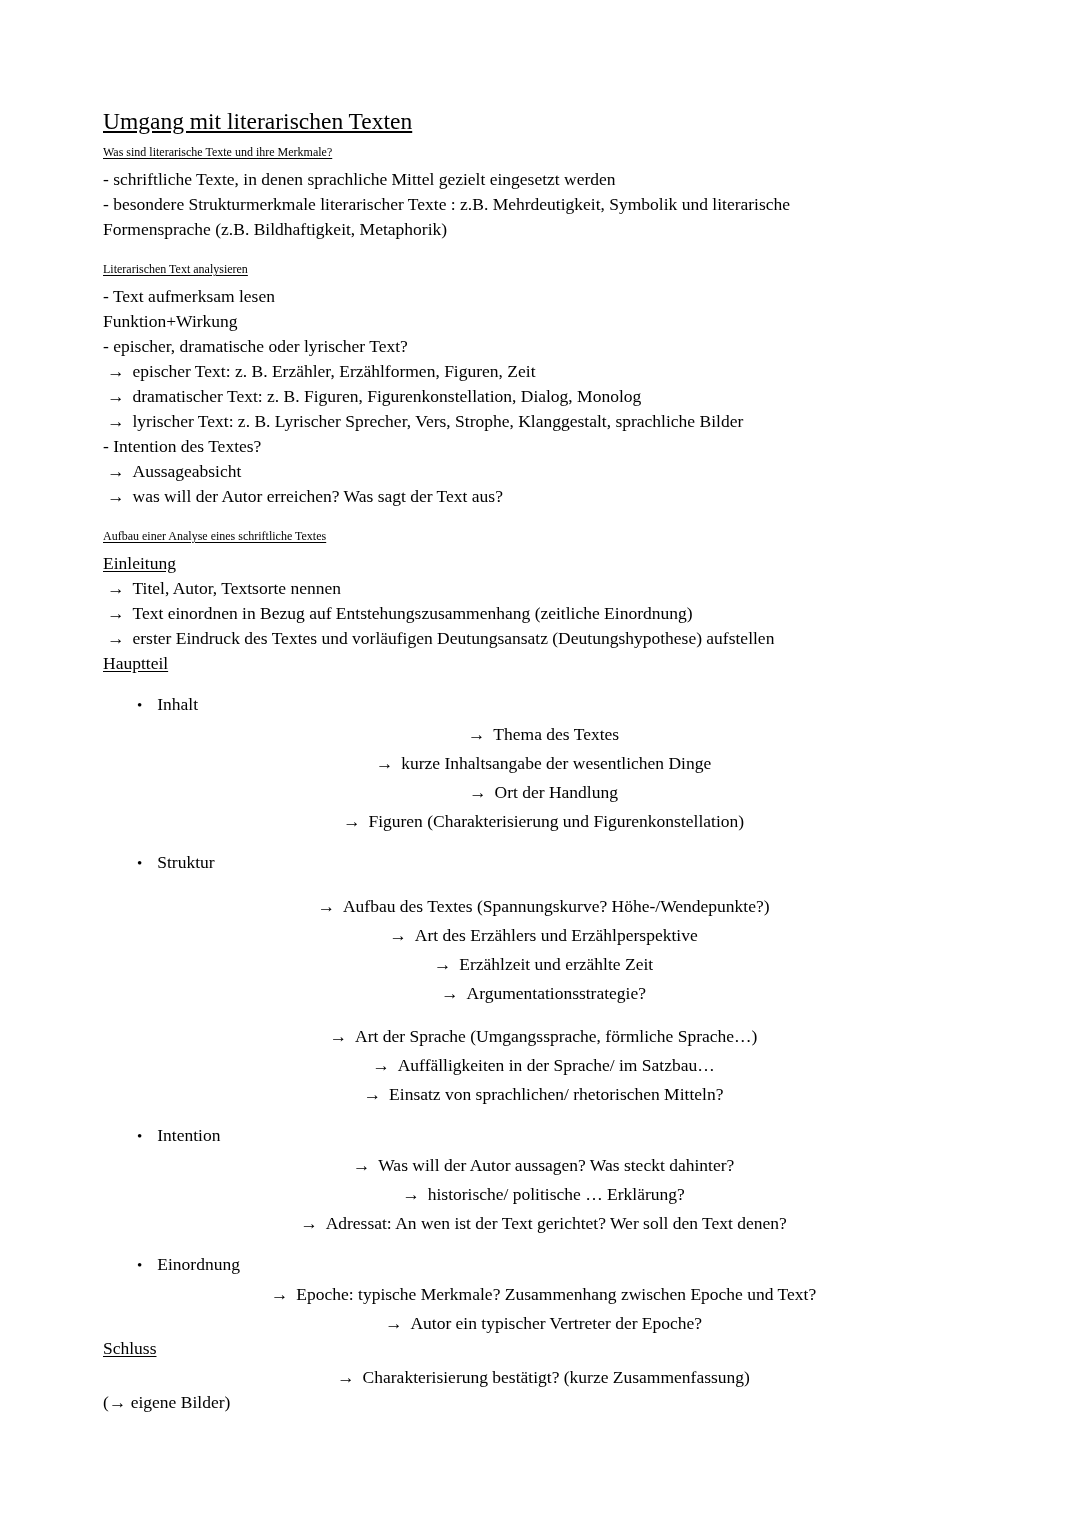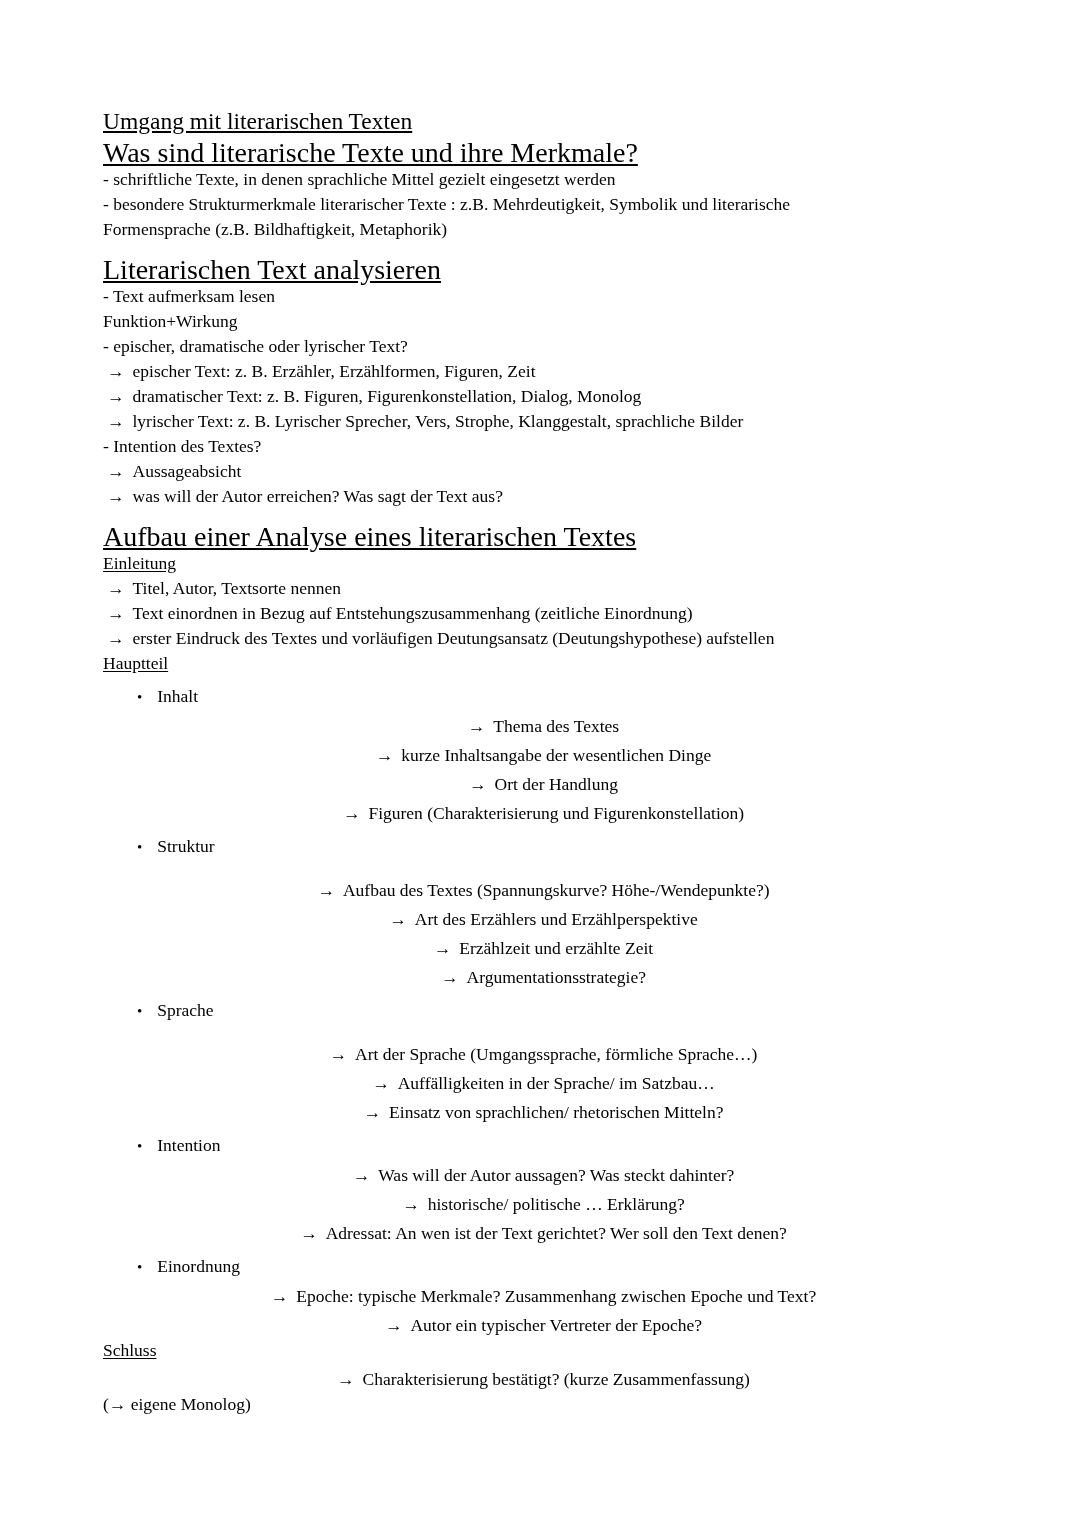--- a/index.html
+++ b/index.html
@@ -19,31 +19,31 @@
   }
   .blk { font-size: 17.5px; line-height: 25px; white-space: normal; }
   .h1 {
     font-size: 23.5px;
     line-height: 30px;
     text-decoration: underline;
     text-underline-offset: 2px;
     margin-bottom: 3px;
   }
   .h2 {
-    font-size: 28px;
+    font-size: 12px;
     line-height: 27px;
     text-decoration: underline;
     text-underline-offset: 2px;
     margin-bottom: 1px;
   }
   .label { text-decoration: underline; text-underline-offset: 2px; }
   .arrow, .arrow-sp { padding-left: 4px; }
   .arrow-glyph { display: inline-block; margin-right: 8px; }
   .arrow-sp { margin-top: 4px; text-align: center; }
-  .bullet { padding-left: 34px; margin-top: 8px; }
+  .bullet { padding-left: 34px; margin-top: 16px; }
   .bullet-glyph { display: inline-block; margin-right: 15px; font-size: 15px; }
   .gap { height: 14px; }
 </style>
 </head>
 <body>
 
 <div class="page">
   <div>
       <div class="blk h1">Umgang mit literarischen Texten</div>
       <div class="blk h2">Was sind literarische Texte und ihre Merkmale?</div>
@@ -55,46 +55,45 @@
       <div class="blk p">- Text aufmerksam lesen</div>
       <div class="blk p">Funktion+Wirkung</div>
       <div class="blk p">- epischer, dramatische oder lyrischer Text?</div>
       <div class="blk arrow"><span class="arrow-glyph">→</span><span>epischer Text: z. B. Erzähler, Erzählformen, Figuren, Zeit</span></div>
       <div class="blk arrow"><span class="arrow-glyph">→</span><span>dramatischer Text:  z. B. Figuren, Figurenkonstellation, Dialog, Monolog</span></div>
       <div class="blk arrow"><span class="arrow-glyph">→</span><span>lyrischer Text: z. B. Lyrischer Sprecher, Vers, Strophe, Klanggestalt, sprachliche Bilder</span></div>
       <div class="blk p">- Intention des Textes?</div>
       <div class="blk arrow"><span class="arrow-glyph">→</span><span>Aussageabsicht</span></div>
       <div class="blk arrow"><span class="arrow-glyph">→</span><span>was will der Autor erreichen? Was sagt der Text aus?</span></div>
       <div class="blk gap"></div>
-      <div class="blk h2">Aufbau einer Analyse eines literarischen Textes</div>
+      <div class="blk h2">Aufbau einer Analyse eines schriftliche Textes</div>
       <div class="blk label">Einleitung </div>
       <div class="blk arrow"><span class="arrow-glyph">→</span><span>Titel, Autor, Textsorte nennen</span></div>
       <div class="blk arrow"><span class="arrow-glyph">→</span><span>Text einordnen in Bezug auf Entstehungszusammenhang (zeitliche Einordnung)</span></div>
       <div class="blk arrow"><span class="arrow-glyph">→</span><span>erster Eindruck des Textes und vorläufigen Deutungsansatz (Deutungshypothese) aufstellen</span></div>
       <div class="blk label">Hauptteil</div>
       <div class="blk bullet"><span class="bullet-glyph">•</span><span>Inhalt</span></div>
       <div class="blk arrow-sp"><span class="arrow-glyph">→</span><span>Thema des Textes</span></div>
       <div class="blk arrow-sp"><span class="arrow-glyph">→</span><span>kurze Inhaltsangabe der wesentlichen Dinge</span></div>
       <div class="blk arrow-sp"><span class="arrow-glyph">→</span><span>Ort der Handlung</span></div>
       <div class="blk arrow-sp"><span class="arrow-glyph">→</span><span>Figuren (Charakterisierung und Figurenkonstellation)</span></div>
       <div class="blk bullet"><span class="bullet-glyph">•</span><span>Struktur</span></div>
       <div class="blk gap"></div>
       <div class="blk arrow-sp"><span class="arrow-glyph">→</span><span>Aufbau des Textes (Spannungskurve? Höhe-/Wendepunkte?)</span></div>
       <div class="blk arrow-sp"><span class="arrow-glyph">→</span><span>Art des Erzählers und Erzählperspektive</span></div>
       <div class="blk arrow-sp"><span class="arrow-glyph">→</span><span>Erzählzeit und erzählte Zeit</span></div>
       <div class="blk arrow-sp"><span class="arrow-glyph">→</span><span>Argumentationsstrategie?</span></div>
-      <div class="blk bullet"><span class="bullet-glyph">•</span><span>Sprache</span></div>
       <div class="blk gap"></div>
       <div class="blk arrow-sp"><span class="arrow-glyph">→</span><span>Art der Sprache (Umgangssprache, förmliche Sprache…)</span></div>
       <div class="blk arrow-sp"><span class="arrow-glyph">→</span><span>Auffälligkeiten in der Sprache/ im Satzbau…</span></div>
       <div class="blk arrow-sp"><span class="arrow-glyph">→</span><span>Einsatz von sprachlichen/ rhetorischen Mitteln?</span></div>
       <div class="blk bullet"><span class="bullet-glyph">•</span><span>Intention</span></div>
       <div class="blk arrow-sp"><span class="arrow-glyph">→</span><span>Was will der Autor aussagen? Was steckt dahinter?</span></div>
       <div class="blk arrow-sp"><span class="arrow-glyph">→</span><span>historische/ politische … Erklärung?</span></div>
       <div class="blk arrow-sp"><span class="arrow-glyph">→</span><span>Adressat: An wen ist der Text gerichtet? Wer soll den Text denen?</span></div>
       <div class="blk bullet"><span class="bullet-glyph">•</span><span>Einordnung</span></div>
       <div class="blk arrow-sp"><span class="arrow-glyph">→</span><span>Epoche: typische Merkmale? Zusammenhang zwischen Epoche und Text?</span></div>
       <div class="blk arrow-sp"><span class="arrow-glyph">→</span><span>Autor ein typischer Vertreter der Epoche?</span></div>
       <div class="blk label">Schluss</div>
       <div class="blk arrow-sp"><span class="arrow-glyph">→</span><span>Charakterisierung bestätigt? (kurze Zusammenfassung)</span></div>
-      <div class="blk p">(→ eigene Monolog)</div>
+      <div class="blk p">(→ eigene Bilder)</div>
     </div>
 </div>
 
 </body></html>

